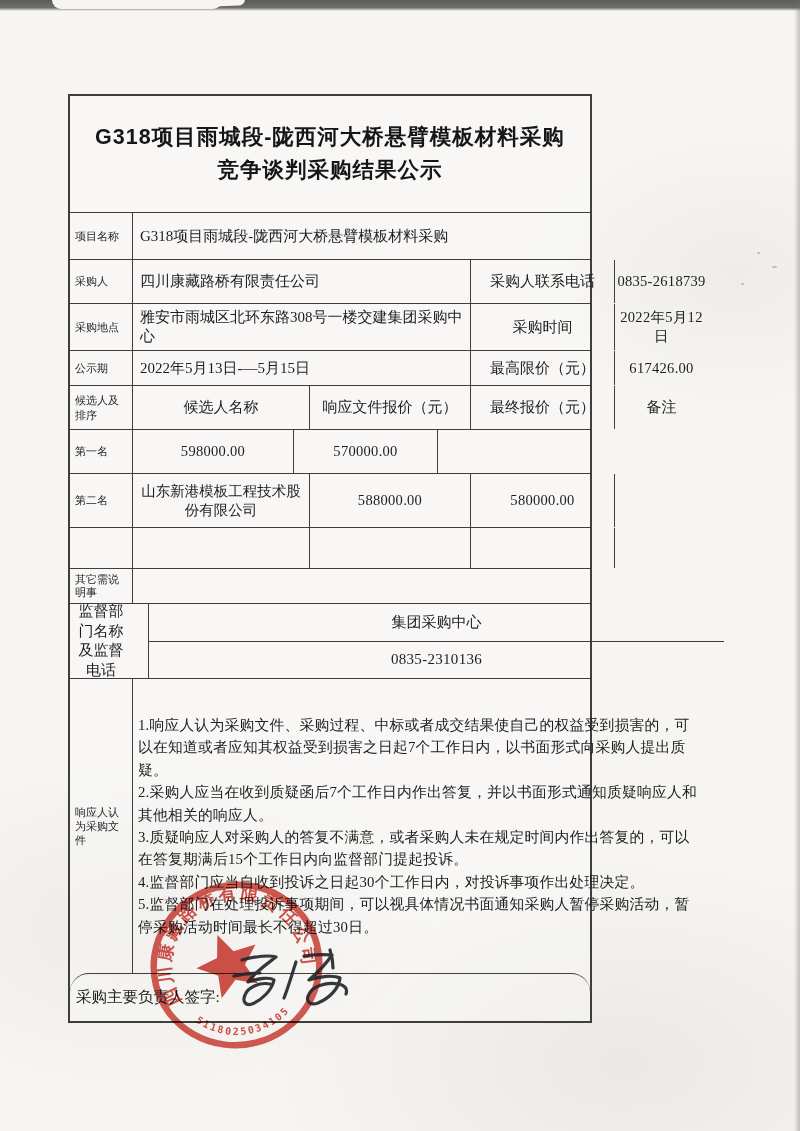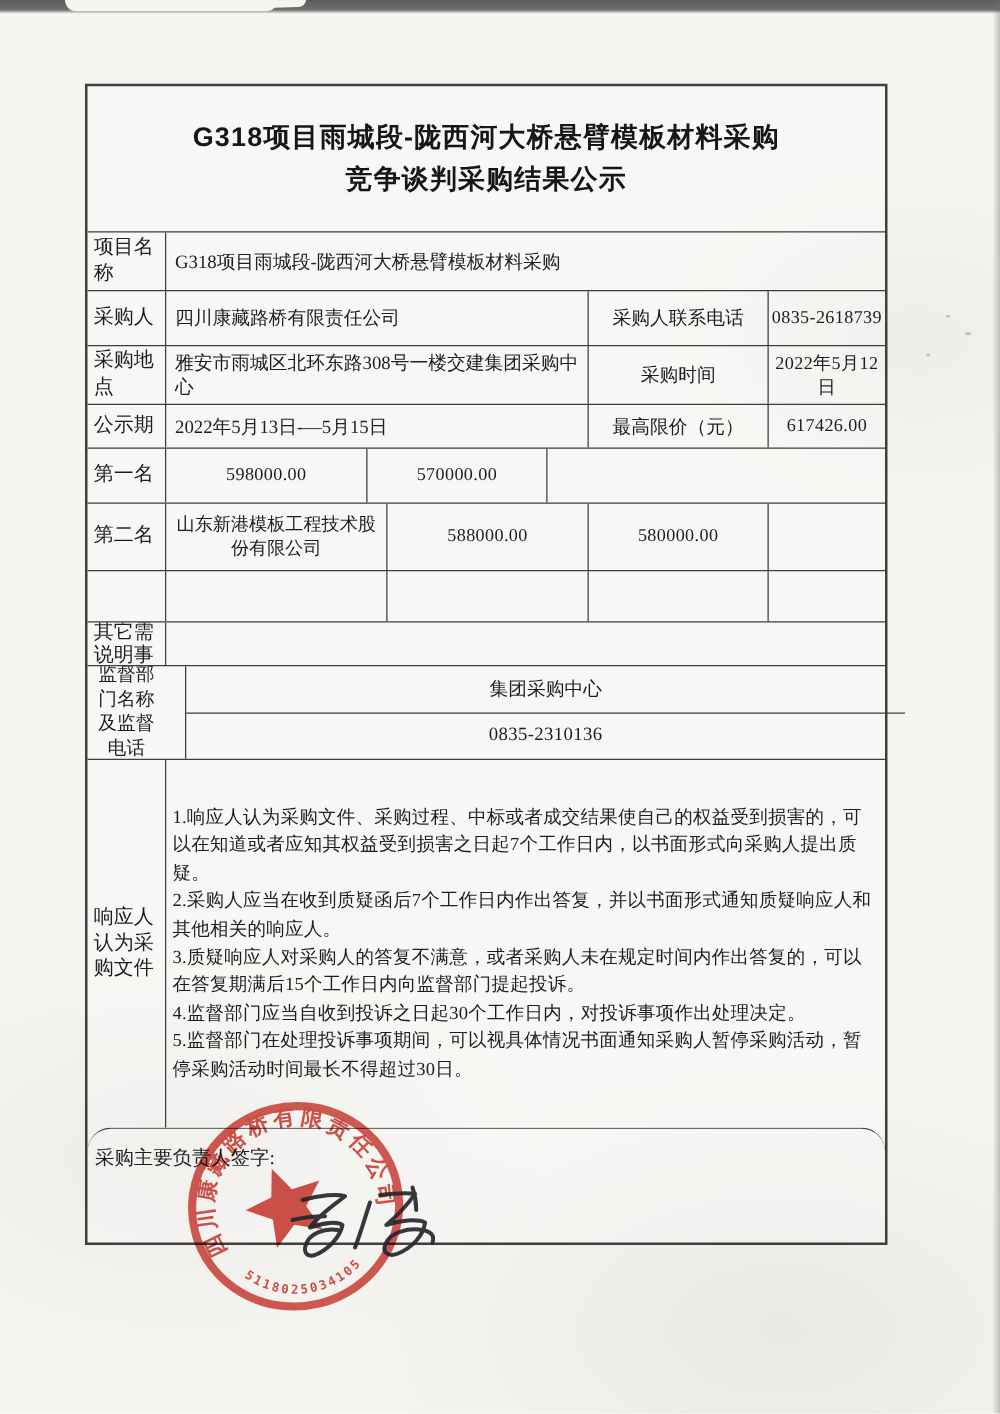--- a/index.html
+++ b/index.html
@@ -18,37 +18,37 @@
       radial-gradient(300px 200px at 92% 24%, rgba(190,186,180,.14), transparent 70%),
       var(--paper);
   }
   .scan-top{ position:absolute; top:0; left:0; width:800px; height:11px; background:linear-gradient(to bottom,#5c5c5c 0%,#6f6e6c 70%,rgba(111,110,108,0) 100%); }
   .scan-top-curl{ position:absolute; top:0; left:52px; width:170px; height:9px; background:var(--paper); border-radius:0 0 10px 10px; }
   .scan-top-curl2{ position:absolute; top:0; left:205px; width:40px; height:6px; background:var(--paper); border-radius:0 0 6px 6px; transform:rotate(-2deg); }
   .scan-right{ position:absolute; top:0; right:0; width:6px; height:1131px; background:linear-gradient(to left, rgba(110,108,104,.38), rgba(110,108,104,0)); }
   .speck{ position:absolute; width:3px; height:2px; background:rgba(120,118,114,.45); border-radius:50%; }
 
   .doc-table{
-    position:absolute; left:68px; top:67px; width:642px; height:929px;
+    position:absolute; left:68px; top:94px; width:524px; height:929px;
     border:2px solid var(--line);
     background:rgba(255,255,255,.25);
   }
   .row{ display:flex; width:100%; }
   .row + .row{ border-top:1.5px solid var(--line); }
   .cell{ display:flex; align-items:center; overflow:hidden; }
   .cell + .cell{ border-left:1.5px solid var(--line); }
   .w1{ width:62px; flex:none; }
   .w2{ width:177px; flex:none; }
   .w3{ width:161px; flex:none; }
   .w4{ width:144px; flex:none; }
   .w5{ width:94px; flex:none; }
   .w23{ width:338px; flex:none; }
   .wrest{ width:576px; flex:none; }
 
-  .lbl{ font-size:16px; line-height:1.3; padding:2px 3px 2px 5px; word-break:break-all; text-align:left; }
+  .lbl{ font-size:11px; line-height:1.3; padding:2px 3px 2px 5px; word-break:break-all; text-align:left; }
   .lbl.center{ text-align:center; padding:2px 3px; }
   .left{ justify-content:flex-start; padding-left:7px; padding-right:4px; font-size:15px; }
   .center{ justify-content:center; text-align:center; font-size:15px; }
   .num{ font-size:14.5px; letter-spacing:.3px; }
 
   .title-row{ align-items:center; justify-content:center; }
   .title-wrap{ text-align:center; font-family:"Liberation Sans","DejaVu Sans",sans-serif; font-weight:700; font-size:21.5px; line-height:33px; letter-spacing:1px; color:#161616; }
 
   .obj-cell{ padding:6px 8px 6px 5px; }
   .obj-text{ font-size:14.8px; line-height:1.52; letter-spacing:.2px; text-align:left; }
@@ -103,20 +103,27 @@
       <div class="cell w5 center num">2022年5月12日</div>
     </div>
 
     <div class="row" style="height:35px">
       <div class="cell w1 lbl">公示期</div>
       <div class="cell w23 left">2022年5月13日-—5月15日</div>
       <div class="cell w4 center">最高限价（元）</div>
       <div class="cell w5 center num">617426.00</div>
     </div>
 
+    <div class="row" style="height:44px">
+      <div class="cell w1 lbl">候选人及排序</div>
+      <div class="cell w2 center">候选人名称</div>
+      <div class="cell w3 center">响应文件报价（元）</div>
+      <div class="cell w4 center">最终报价（元）</div>
+      <div class="cell w5 center">备注</div>
+    </div>
 
     <div class="row" style="height:44px">
       <div class="cell w1 lbl">第一名</div>
       <div class="cell w3 center num">598000.00</div>
       <div class="cell w4 center num">570000.00</div>
       <div class="cell w5 center"></div>
     </div>
 
     <div class="row" style="height:54px">
       <div class="cell w1 lbl">第二名</div>

